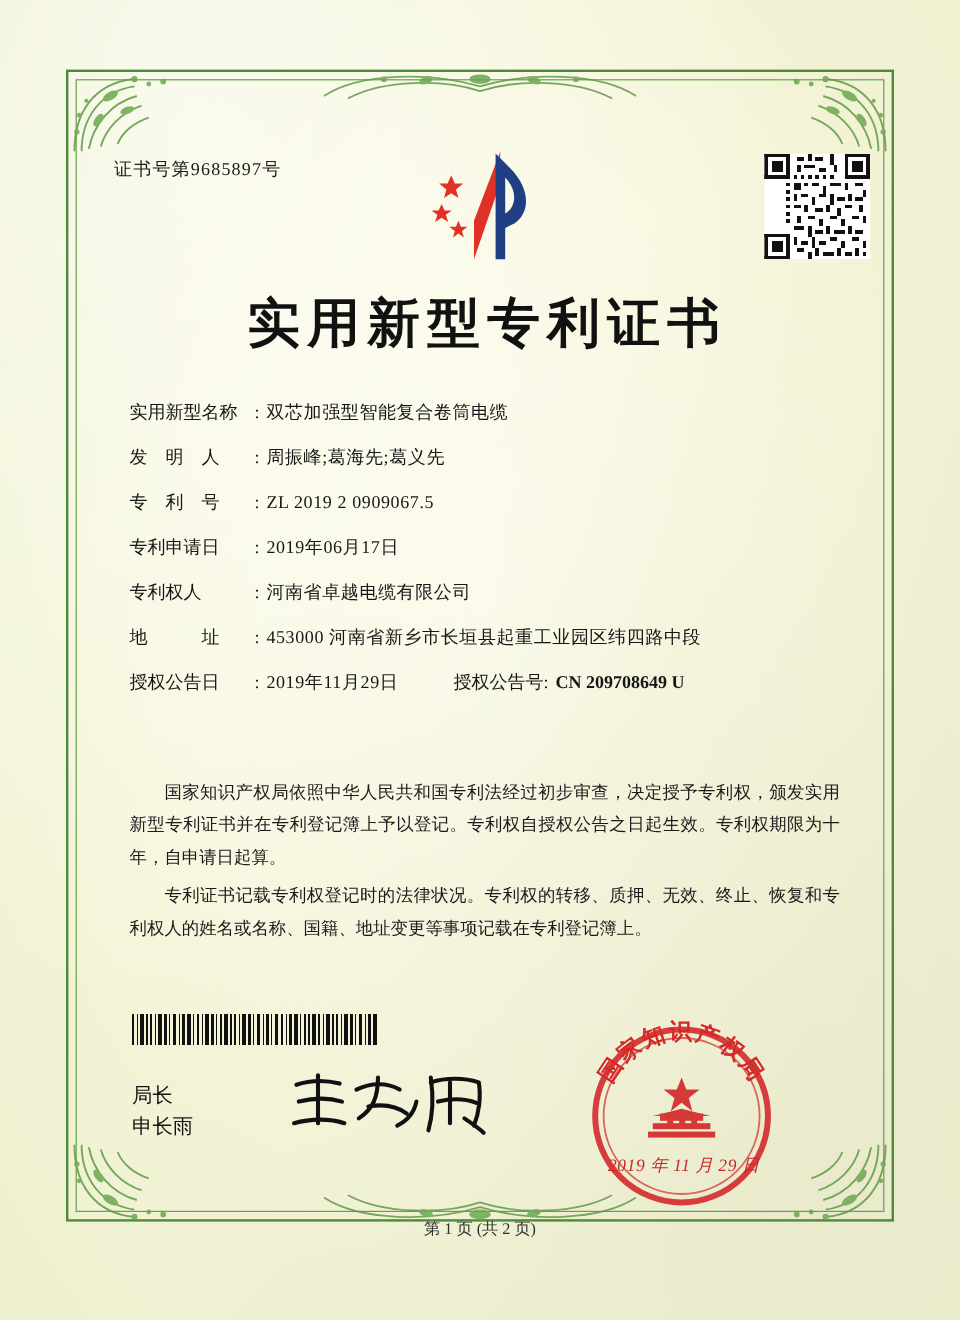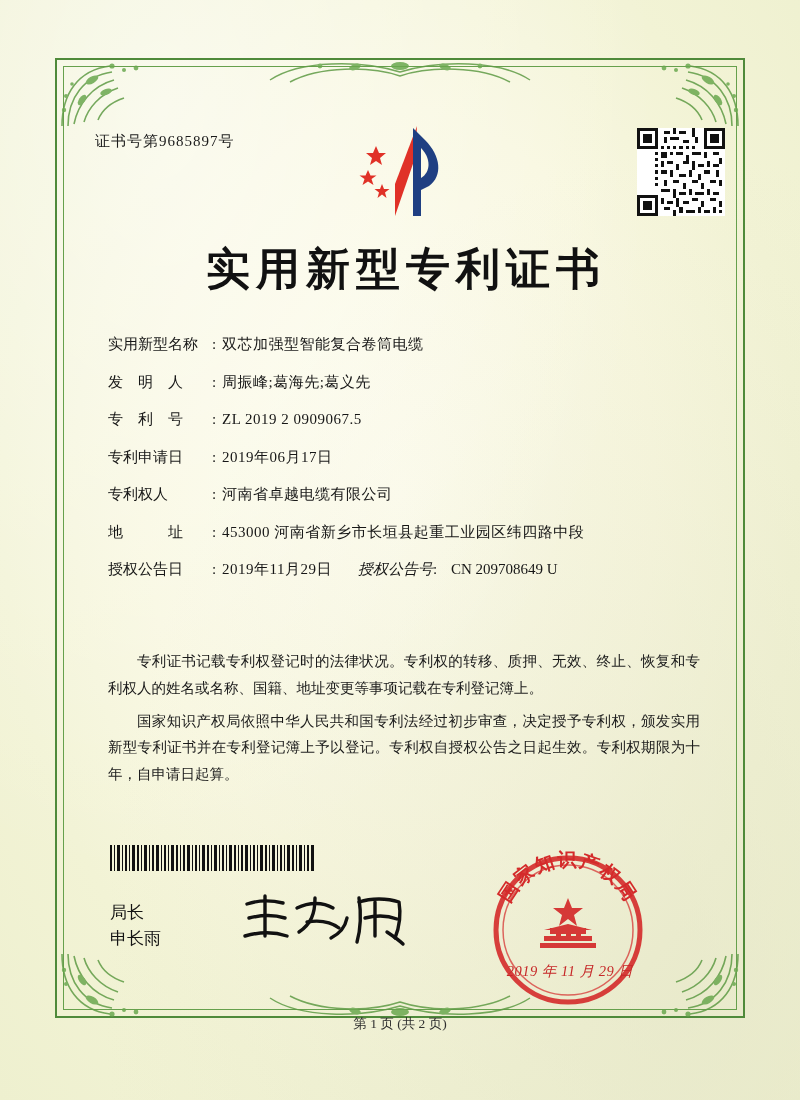--- a/index.html
+++ b/index.html
@@ -136,27 +136,27 @@
   }
   .field-colon {
     flex: 0 0 10px;
   }
   .field-value {
     flex: 1;
     letter-spacing: 0.5px;
   }
   .field-row.two-col .field-value { flex: 0 0 auto; }
   .field-label2 {
-    margin-left: 26px;
+    margin-left: 46px;
     white-space: nowrap;
-    font-style: italic;
   }
   .field-value2 {
-    margin-left: 8px;
+    margin-left: 0;
     white-space: nowrap;
+    font-weight: bold;
   }
 
   .paragraphs {
     position: absolute;
     left: 108px;
     top: 648px;
     width: 592px;
     font-size: 14.5px;
     line-height: 1.85;
     color: #1a1a1a;
@@ -513,22 +513,22 @@
       <div class="field-label">授权公告日</div>
       <div class="field-colon">:</div>
       <div class="field-value">2019年11月29日</div>
       <div class="field-label2">授权公告号</div>
       <div class="field-colon">:</div>
       <div class="field-value2">CN 209708649 U</div>
     </div>
   </div>
 
   <div class="paragraphs">
+    <p>国家知识产权局依照中华人民共和国专利法经过初步审查，决定授予专利权，颁发实用新型专利证书并在专利登记簿上予以登记。专利权自授权公告之日起生效。专利权期限为十年，自申请日起算。</p>
     <p>专利证书记载专利权登记时的法律状况。专利权的转移、质押、无效、终止、恢复和专利权人的姓名或名称、国籍、地址变更等事项记载在专利登记簿上。</p>
-    <p>国家知识产权局依照中华人民共和国专利法经过初步审查，决定授予专利权，颁发实用新型专利证书并在专利登记簿上予以登记。专利权自授权公告之日起生效。专利权期限为十年，自申请日起算。</p>
   </div>
 
   <div class="barcode">
     <svg viewBox="0 0 205 26" shape-rendering="crispEdges" xmlns="http://www.w3.org/2000/svg">
       <rect width="205" height="26" fill="none"></rect>
       <g fill="#111">
         <rect x="0" y="0" width="2" height="26"></rect>
           <rect x="4" y="0" width="1" height="26"></rect>
         <rect x="7" y="0" width="3" height="26"></rect>
           <rect x="12" y="0" width="1" height="26"></rect>

